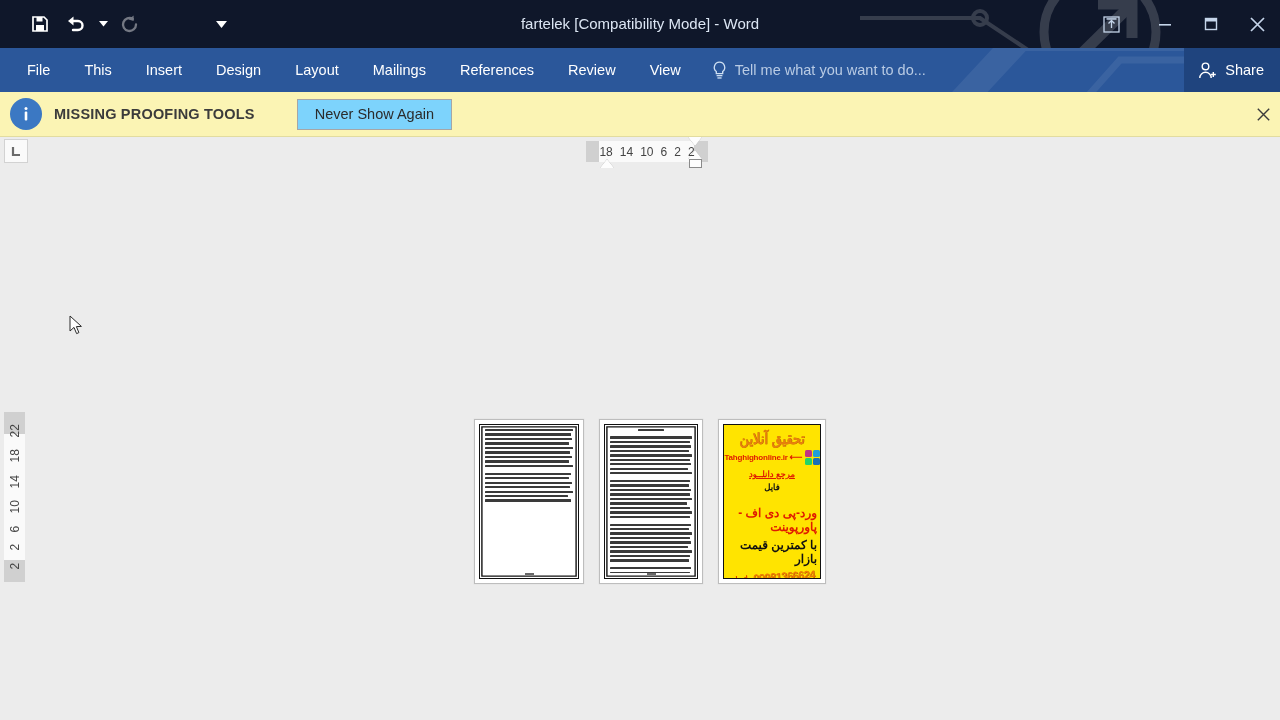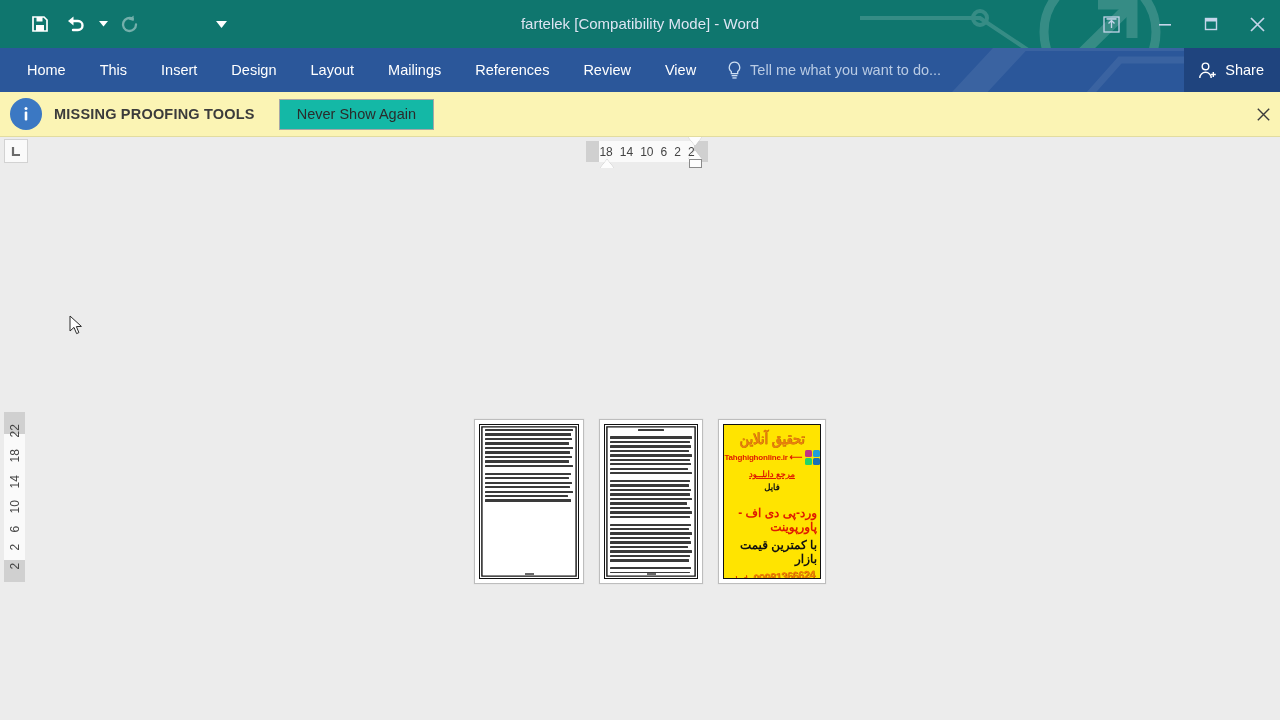--- a/index.html
+++ b/index.html
@@ -5,21 +5,21 @@
   * { margin:0; padding:0; box-sizing:border-box; }
   html,body { width:1280px; height:720px; overflow:hidden; }
   body {
     font-family:"Liberation Sans", sans-serif;
     background:#ececec;
     -webkit-font-smoothing:antialiased;
   }
 
   
   .titlebar{
-    position:relative; height:48px; background:#0f766e; overflow:hidden;
+    position:relative; height:48px; background:#0f172a; overflow:hidden;
   }
   .tb-deco{ position:absolute; right:0; top:-30px; width:420px; height:130px;
             opacity:.16; pointer-events:none; }
   .qat{ position:absolute; left:0; top:0; height:48px; display:flex;
         align-items:center; padding-left:22px; gap:0px; z-index:3;}
   .qat-btn{ width:36px; height:34px; display:flex; align-items:center;
             justify-content:center; cursor:pointer; }
   .qat-btn.sm{ width:18px; }
   .qat-btn.disabled{ opacity:.42; cursor:default; }
   .title-text{
@@ -61,21 +61,21 @@
     border-bottom:1px solid #e2dca0;
     display:flex; align-items:center; padding-left:10px; gap:0;
   }
   .info-icon{ width:32px; height:32px; border-radius:50%; background:#3b78c3;
               display:flex; align-items:center; justify-content:center;
               margin-right:12px; flex:none; }
   .info-strong{ font-weight:bold; color:#3b3b3b; font-size:14.5px;
                 letter-spacing:.2px; }
   .info-msg{ color:#3b3b3b; font-size:14.5px; margin-left:10px; }
   .never-btn{
-    margin-left:24px; background:#14b8a6; border:1px solid #a6a6a6;
+    margin-left:42px; background:#7dd3fc; border:1px solid #a6a6a6;
     height:31px; padding:0 17px; font-size:14.5px; color:#2b2b2b;
     cursor:pointer; font-family:"Liberation Sans", sans-serif;
   }
   .info-close{
     position:absolute; right:6px; top:50%; transform:translateY(-50%);
     width:22px; height:22px; display:flex; align-items:center;
     justify-content:center; cursor:pointer; color:#3b3b3b; font-size:17px;
   }
 
   
@@ -281,21 +281,21 @@
   </div>
 </div>
 
 <div class="ribbonbar">
   <svg class="rb-deco" viewBox="0 0 330 160">
     <path d="M0 118 L95 118 L160 48 L330 48" stroke="#ffffff" stroke-width="26" fill="none" opacity=".5"></path>
     <path d="M180 160 L260 70 L330 70" stroke="#ffffff" stroke-width="7" fill="none" opacity=".5"></path>
   </svg>
 
   <div class="tabs">
-    <div class="tab">Home</div>
+    <div class="tab">File</div>
     <div class="tab">This</div>
     <div class="tab">Insert</div>
     <div class="tab">Design</div>
     <div class="tab">Layout</div>
     <div class="tab">Mailings</div>
     <div class="tab">References</div>
     <div class="tab">Review</div>
     <div class="tab">View</div>
   </div>
 

